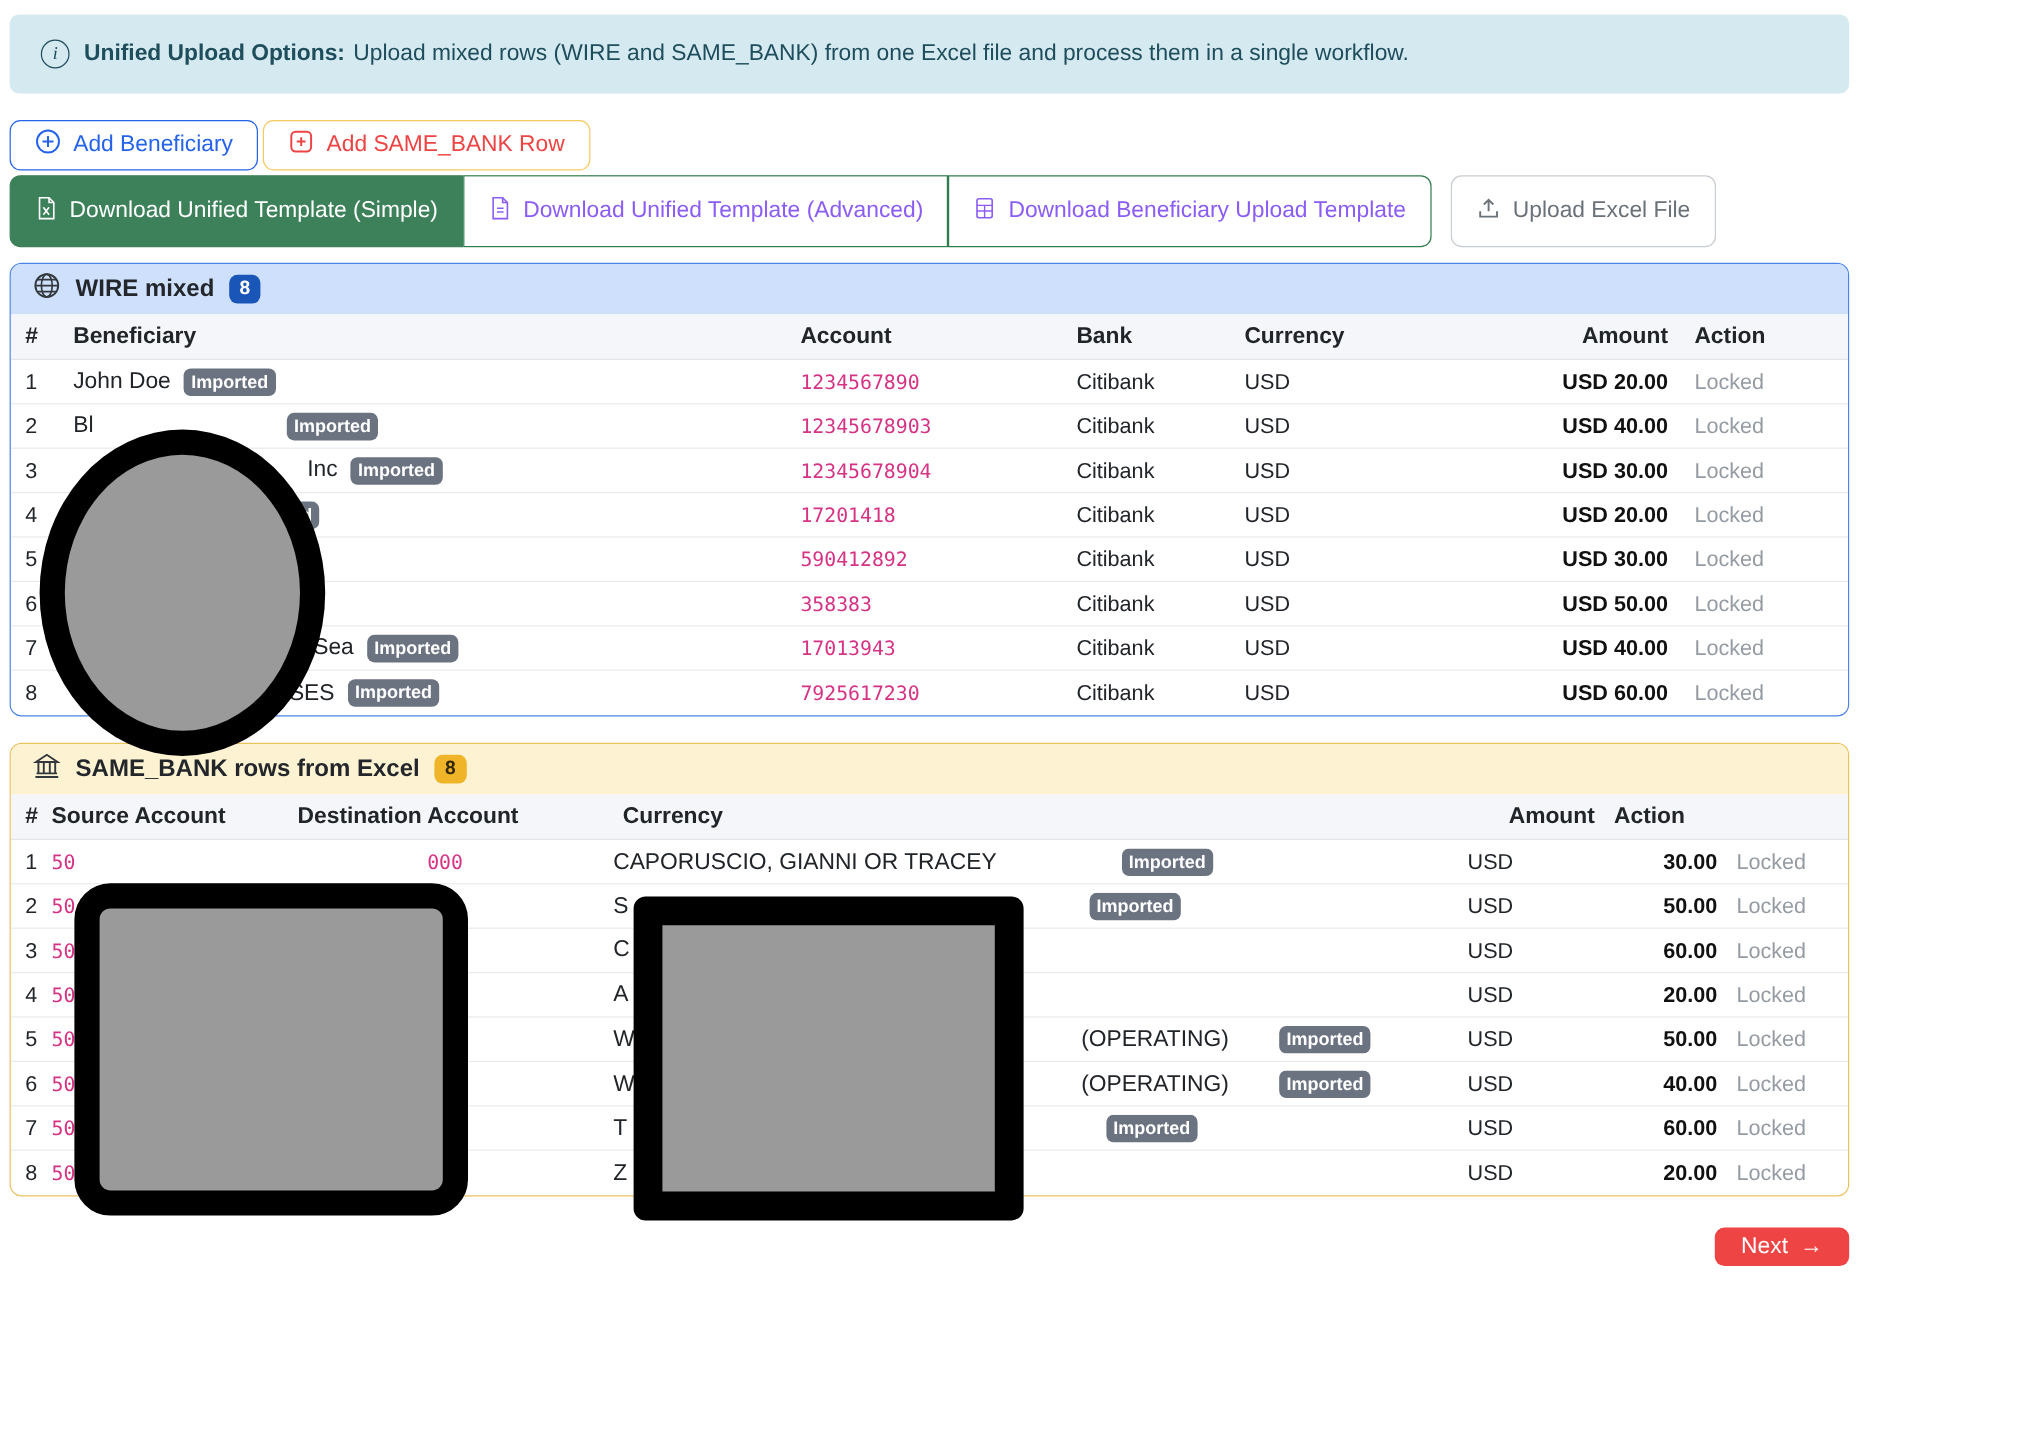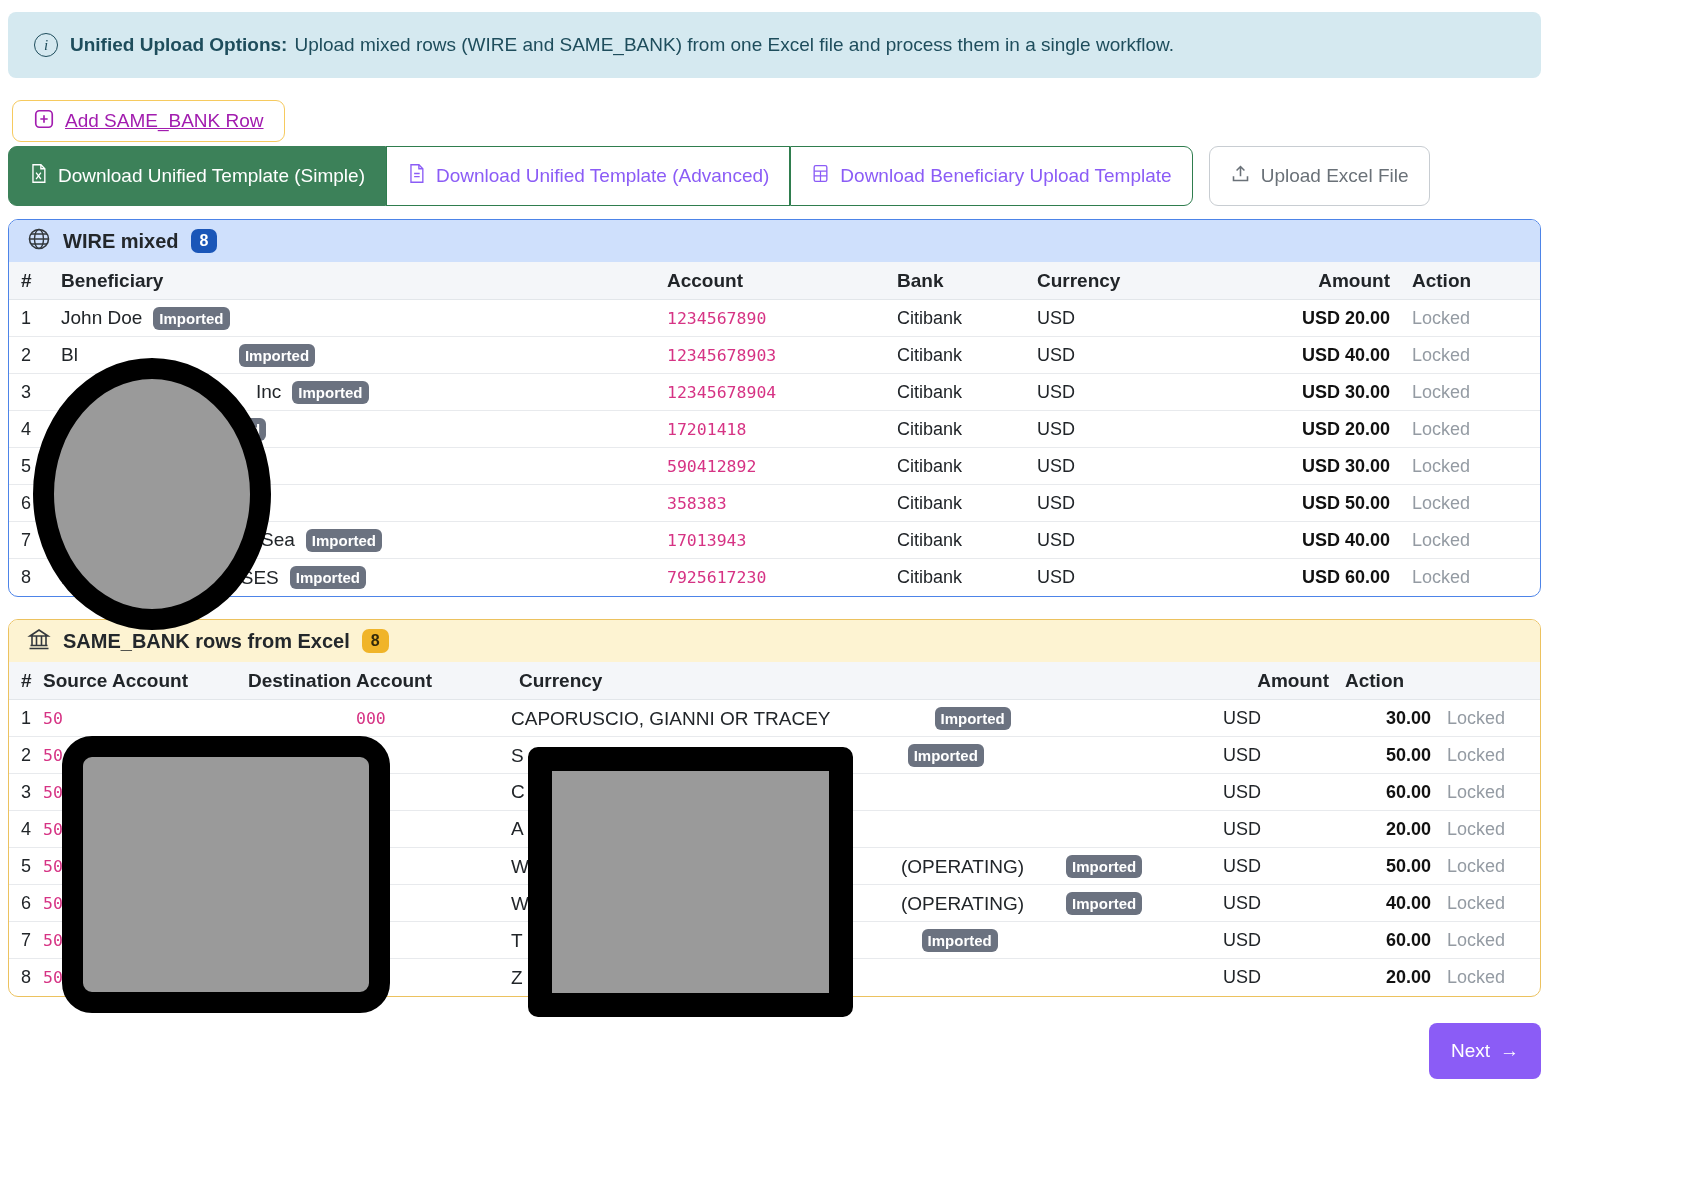--- a/index.html
+++ b/index.html
@@ -18,21 +18,21 @@
 
   
   .btnrow { display:flex; align-items:flex-start; }
   .row1 { margin-bottom:4px; }
   .row2 { margin-bottom:13px; }
   .btn { display:inline-flex; align-items:center; gap:10px; font-size:19px;
     background:#fff; border:1px solid #ccc; border-radius:9px; padding:0 20px;
     height:42px; cursor:pointer; font-family:inherit; white-space:nowrap; }
   .btn svg { flex:none; }
   .btn-blue { color:#2563eb; border-color:#2563eb; }
-  .btn-amber { color:#a21caf; border-color:#f6ca5f; margin-left:4px;text-decoration:underline; }
+  .btn-amber { color:#ef4444; border-color:#f6ca5f; margin-left:4px; }
   .row2 .btn { height:60px; }
   .btn-group { display:flex; }
   .btn-group .btn { border-radius:0; border:1px solid #2f7d4e; color:#8b5cf6; }
   .btn-group .btn:first-child { border-top-left-radius:9px; border-bottom-left-radius:9px; }
   .btn-group .btn:last-child { border-top-right-radius:9px; border-bottom-right-radius:9px; }
   .btn-green-solid { background:#3c8159 !important; color:#fff !important; border-color:#3c8159 !important; }
   .btn-upload { color:#6a7178; border-color:#c8cdd2; margin-left:16px; }
 
   
   .tip { display:flex; align-items:center; gap:9px; font-size:18.5px; color:#495057;
@@ -82,42 +82,49 @@
   .wire-body .trow:nth-child(8) .gap { width:128px; }
   .sb-body .c-dest .gap { width:108px; }
   .sb-body .trow:nth-child(2) .c-rec .gap { width:280px; }
   .sb-body .trow:nth-child(5) .c-rec .gap { width:310px; }
   .sb-body .trow:nth-child(6) .c-rec .gap { width:310px; }
   .sb-body .trow:nth-child(7) .c-rec .gap { width:295px; }
   .sb-body .trow:nth-child(8) .c-rec .gap { width:90px; }
 
   
   .footer { display:flex; justify-content:flex-end; margin-top:26px; }
-  .btn-next { background:#8b5cf6; color:#fff; border:none; border-radius:8px;
-    height:56px; padding:0 22px; font-size:19px; display:inline-flex; align-items:center;
+  .btn-next { background:#ef4444; color:#fff; border:none; border-radius:8px;
+    height:32px; padding:0 22px; font-size:19px; display:inline-flex; align-items:center;
     gap:10px; cursor:pointer; font-family:inherit;margin-left:20px; }
 
   
   .redact { position:absolute; background:#9a9a9a; border:21px solid #000; z-index:50; }
   .redact-circle { left:33px; top:358px; width:238px; height:272px; border-radius:50%; }
   .redact-rect1  { left:62px;  top:736px; width:328px; height:277px; border-radius:30px; }
   .redact-rect2  { left:528px; top:747px; width:325px; height:270px; border-radius:10px; border-width:24px; }
 </style>
 </head>
 <body>
 
 <div class="page">
 <div class="content">
 
   <div class="banner">
     <span class="info-icon">i</span>
     <span><b>Unified Upload Options:</b><span>Upload mixed rows (WIRE and SAME_BANK) from one Excel file and process them in a single workflow.</span></span>
   </div>
 
   <div class="btnrow row1">
+    <button class="btn btn-blue">
+      <span><svg width="22" height="22" viewBox="0 0 24 24">
+              <circle cx="12" cy="12" r="10" fill="none" stroke="currentColor" stroke-width="1.8"></circle>
+              <path d="M12 7v10M7 12h10" stroke="currentColor" stroke-width="1.8" fill="none"></path>
+            </svg></span>
+      <span>Add Beneficiary</span>
+    </button>
     <button class="btn btn-amber">
       <span><svg width="22" height="22" viewBox="0 0 24 24">
               <rect x="3" y="3" width="18" height="18" rx="4" fill="none" stroke="currentColor" stroke-width="1.8"></rect>
               <path d="M12 8v8M8 12h8" stroke="currentColor" stroke-width="1.8" fill="none"></path>
             </svg></span>
       <span>Add SAME_BANK Row</span>
     </button>
   </div>
 
   <div class="btnrow row2">

